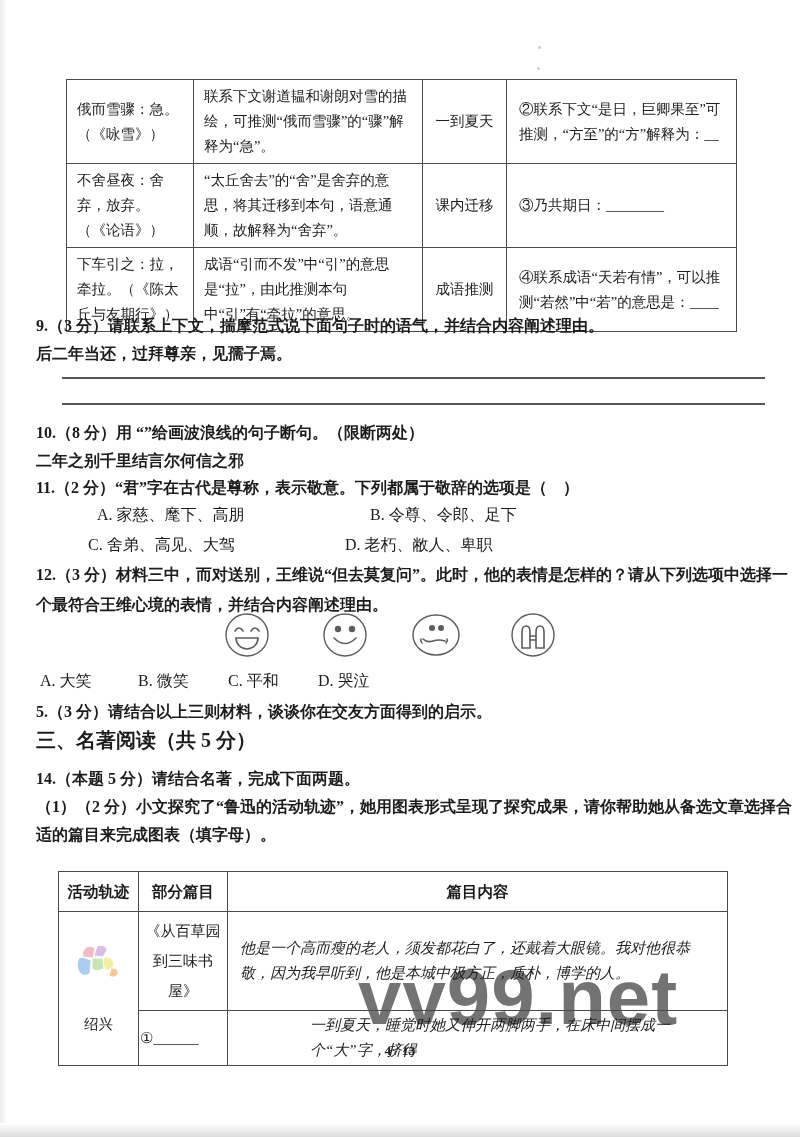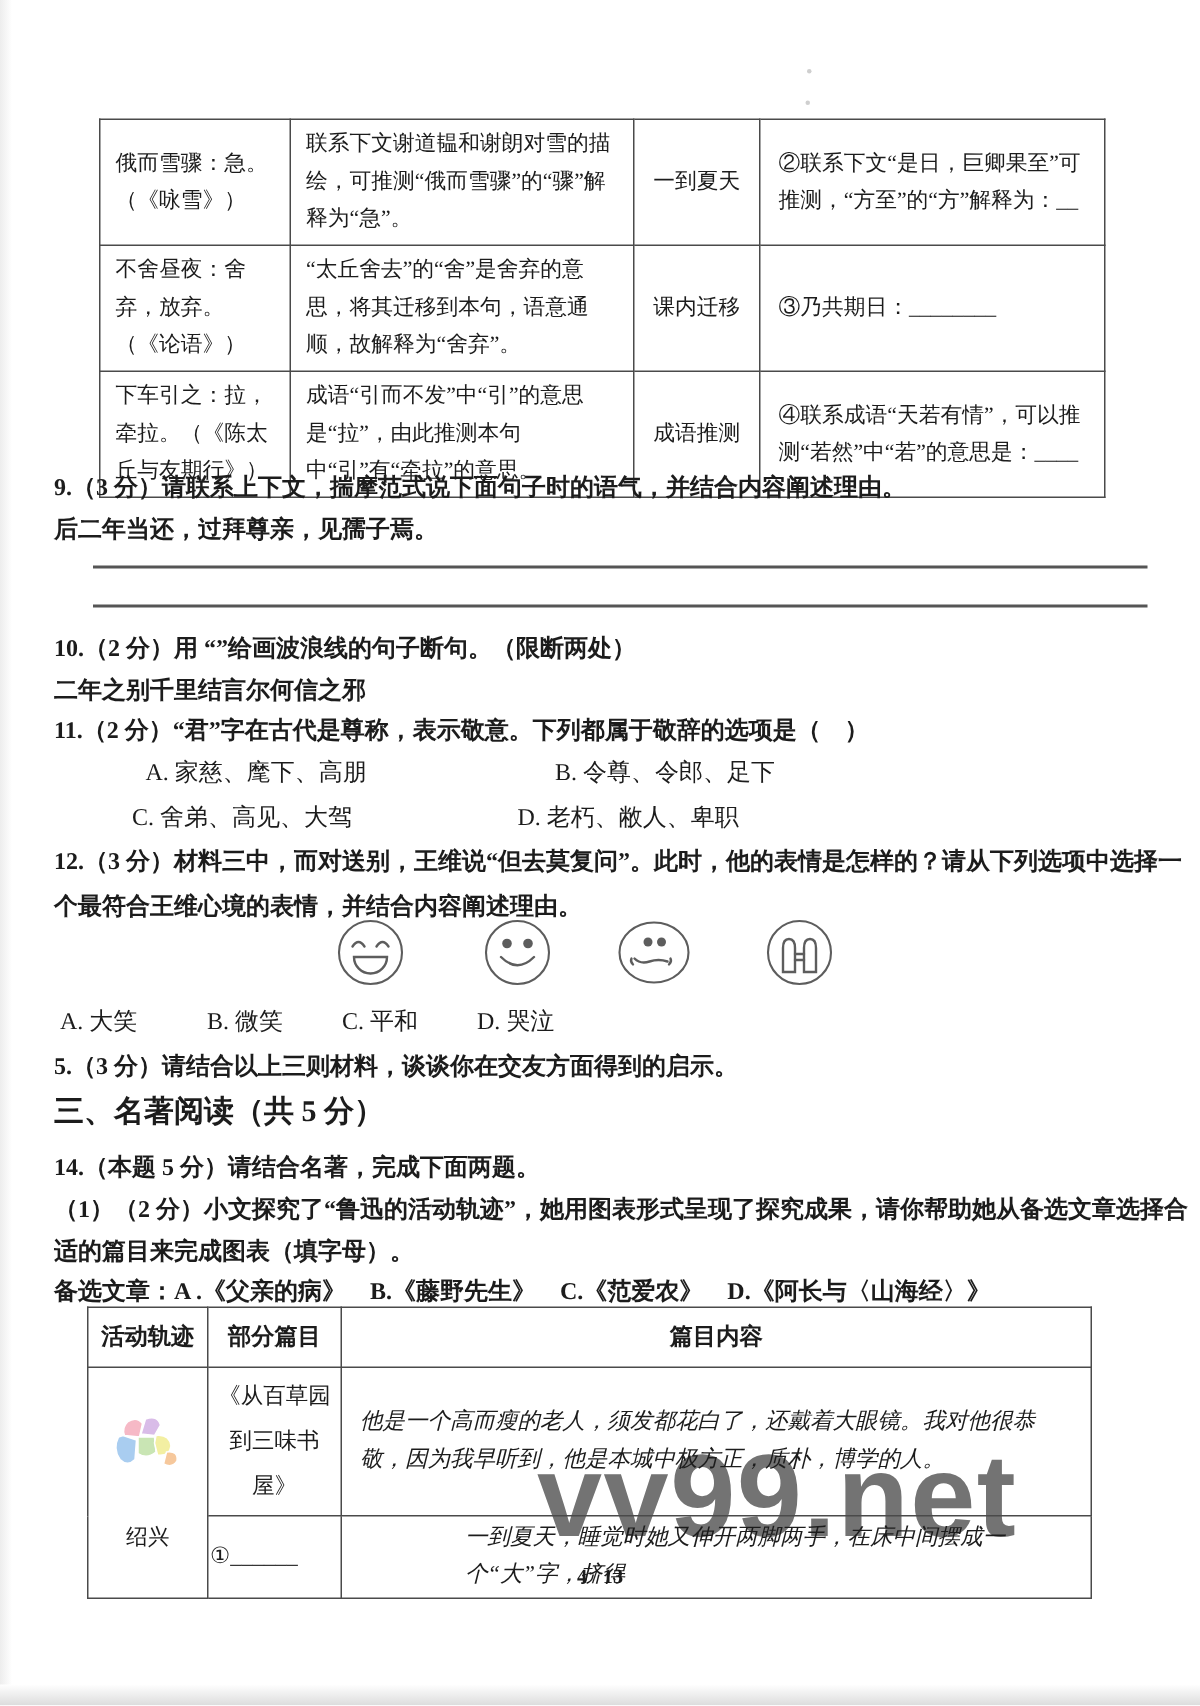--- a/index.html
+++ b/index.html
@@ -87,21 +87,21 @@
       <td class="t1-task">④联系成语“天若有情”，可以推测“若然”中“若”的意思是：____</td>
     </tr>
   </tbody>
     </table>
 
   <div class="abs qtext layer" style="left:36px;top:313px;">9.（3 分）请联系上下文，揣摩范式说下面句子时的语气，并结合内容阐述理由。</div>
   <div class="abs qtext layer" style="left:36px;top:341px;">后二年当还，过拜尊亲，见孺子焉。</div>
   <div class="abs ans-line layer" style="left:62px;top:377px;"></div>
   <div class="abs ans-line layer" style="left:62px;top:403px;"></div>
 
-  <div class="abs qtext layer" style="left:36px;top:420px;">10.（2 分）用 “”给画波浪线的句子断句。（限断两处）</div>
+  <div class="abs qtext layer" style="left:36px;top:420px;">10.（8 分）用 “”给画波浪线的句子断句。（限断两处）</div>
   <div class="abs qtext layer" style="left:36px;top:448px;">二年之别千里结言尔何信之邪</div>
 
   <div class="abs qtext layer" style="left:36px;top:475px;">11.（2 分）“君”字在古代是尊称，表示敬意。下列都属于敬辞的选项是（　）</div>
   <div class="abs opt layer" style="left:97px;top:505px;">A. 家慈、麾下、高朋</div>
   <div class="abs opt layer" style="left:358px;top:505px;margin-left:12px;">B. 令尊、令郎、足下</div>
   <div class="abs opt layer" style="left:88px;top:535px;">C. 舍弟、高见、大驾</div>
   <div class="abs opt layer" style="left:345px;top:535px;">D. 老朽、敝人、卑职</div>
 
   <div class="abs qtext layer" style="left:36px;top:562px;">12.（3 分）材料三中，而对送别，王维说“但去莫复问”。此时，他的表情是怎样的？请从下列选项中选择一</div>
   <div class="abs qtext layer" style="left:36px;top:592px;">个最符合王维心境的表情，并结合内容阐述理由。</div>
@@ -147,21 +147,20 @@
   <div class="abs opt layer" style="left:228px;top:671px;">C. 平和</div>
   <div class="abs opt layer" style="left:318px;top:671px;">D. 哭泣</div>
 
   <div class="abs qtext layer" style="left:36px;top:699px;">5.（3 分）请结合以上三则材料，谈谈你在交友方面得到的启示。</div>
 
   <div class="abs section-title layer" style="left:36px;top:727px;">三、名著阅读（共 5 分）</div>
 
   <div class="abs qtext layer" style="left:36px;top:766px;">14.（本题 5 分）请结合名著，完成下面两题。</div>
   <div class="abs qtext layer" style="left:36px;top:794px;">（1）（2 分）小文探究了“鲁迅的活动轨迹”，她用图表形式呈现了探究成果，请你帮助她从备选文章选择合</div>
   <div class="abs qtext layer" style="left:36px;top:822px;">适的篇目来完成图表（填字母）。</div>
-  <div class="abs qtext layer" style="left:36px;top:849px;">备选文章：A .《父亲的病》　B.《藤野先生》　C.《范爱农》　D.《阿长与〈山海经〉》</div>
 
   <table class="tbl t2 layer" style="left:58px;top:871px;width:669px;">
     <colgroup>
         <col style="width:80px">
         <col style="width:89px">
         <col style="width:500px">
       </colgroup>
     <tbody>
         <tr style="height:40px;">
       <td class="hdr">活动轨迹</td>

